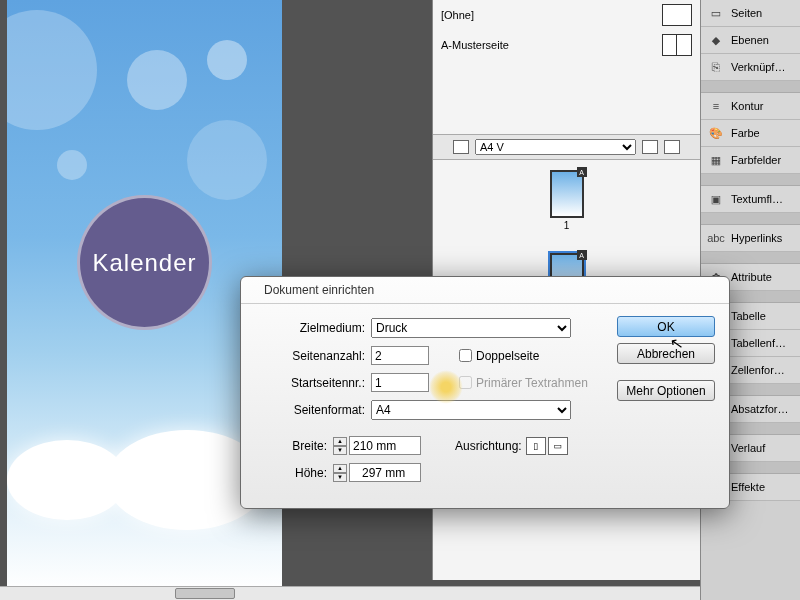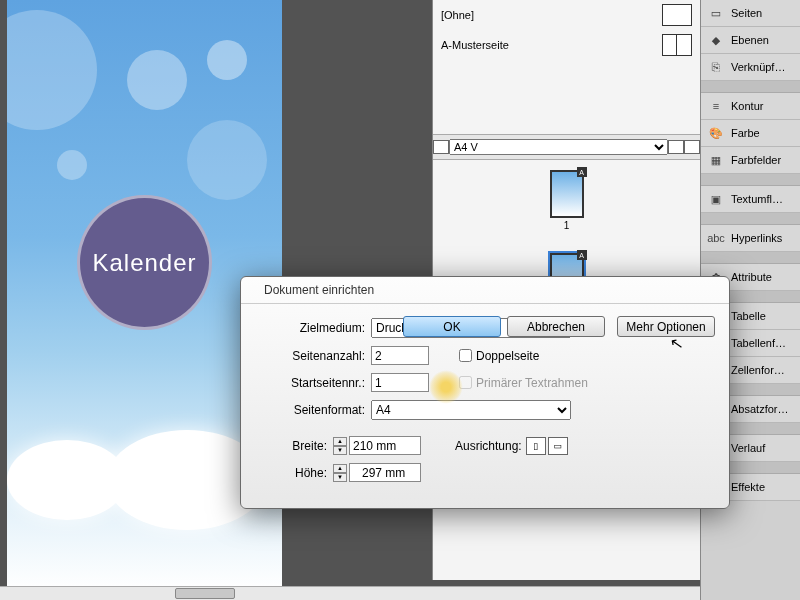--- a/index.html
+++ b/index.html
@@ -25,21 +25,21 @@
 .hscroll { position: absolute; bottom: 0; left: 0; right: 0; height: 14px; background: #e8e8e8; border-top: 1px solid #aaa; }
 .hscroll .thumb { position: absolute; left: 175px; top: 1px; width: 60px; height: 11px; background: #c8c8c8; border: 1px solid #888; border-radius: 2px; }
 
 .master-pane { position: absolute; left: 432px; top: 0; width: 268px; height: 580px; background: #f4f4f4; border-left: 1px solid #888; }
 .master-list { height: 135px; border-bottom: 1px solid #aaa; overflow: auto; }
 .master-row { display: flex; align-items: center; justify-content: space-between; padding: 4px 8px; font-size: 11px; }
 .master-swatch { width: 30px; height: 22px; background: #fff; border: 1px solid #333; display: flex; }
 .master-swatch.double div { width: 50%; border-right: 1px solid #333; }
 .master-swatch.double div:last-child { border:none; }
 
-.preset-bar { display: flex; align-items: center; padding: 4px 0; border-bottom: 1px solid #aaa; font-size: 11px; background: #e6e6e6; }
+.preset-bar { display: flex; align-items: center; gap: 6px; padding: 4px 20px; border-bottom: 1px solid #aaa; font-size: 11px; background: #e6e6e6; }
 .preset-bar select { font-size: 11px; flex: 1; }
 .preset-bar .ico { width: 16px; height: 14px; border: 1px solid #666; background: #fff; }
 
 .page-thumbs { padding: 10px; display: flex; flex-direction: column; align-items: center; gap: 22px; }
 .thumb-wrap { text-align: center; font-size: 10px; }
 .thumb { width: 34px; height: 48px; border: 2px solid #333; background: linear-gradient(180deg,#6cb0e6,#fff); position: relative; margin: 0 auto 2px; }
 .thumb .corner { position: absolute; top: -5px; right: -5px; width: 10px; height: 10px; background: #333; color: #fff; font-size: 7px; display: flex; align-items: center; justify-content: center; }
 .thumb.selected { outline: 2px solid #3b82d8; }
 
 .side-panels { position: absolute; right: 0; top: 0; width: 100px; height: 600px; background: #d0d0d0; border-left: 1px solid #888; display: flex; flex-direction: column; }
@@ -55,21 +55,21 @@
 select.wide { width: 200px; font-size: 12px; height: 20px; }
 input.num { width: 58px; height: 19px; font-size: 12px; padding: 0 3px; border: 1px solid #888; }
 .spin { display: inline-flex; flex-direction: column; margin-right: 2px; }
 .spin button { width: 14px; height: 9px; font-size: 6px; line-height: 6px; padding: 0; border: 1px solid #888; background: #eee; }
 .cb { display: flex; align-items: center; gap: 4px; font-size: 12px; }
 .cb.disabled { color: #999; }
 .hl-circle { position: absolute; width: 34px; height: 34px; border-radius: 50%; background: radial-gradient(circle,#f5d565 20%, rgba(245,213,101,0.3) 60%, transparent 70%); top: 66px; left: 188px; pointer-events:none; }
 .sub-group { margin-left: 24px; margin-top: 16px; }
 .orient-icons { display: inline-flex; gap: 2px; }
 .orient-icons .oi { width: 20px; height: 18px; border: 1px solid #666; background: #fff; display: inline-flex; align-items: center; justify-content: center; font-size: 9px; }
-.dialog-buttons { position: absolute; right: 14px; top: 12px; display: flex; gap: 6px; }
+.dialog-buttons { position: absolute; right: 14px; top: 12px; display: flex; flex-direction: column; gap: 6px; }
 .dbtn { width: 98px; height: 21px; font-size: 12px; border: 1px solid #6c6c6c; border-radius: 3px; background: linear-gradient(#f8f8f8,#dcdcdc); cursor: pointer; }
 .dbtn.primary { background: linear-gradient(#cfe9ff,#8cc6f2); border-color: #3a7ab8; }
 .cursor { position: absolute; right: 46px; top: 30px; pointer-events:none; font-size: 16px; color:#000; transform: rotate(-10deg); text-shadow: 0 0 2px #fff; }
 </style>
 </head>
 <body>
 
 <div class="workspace">
   <div class="canvas-wrap">
     <div class="doc-canvas">

